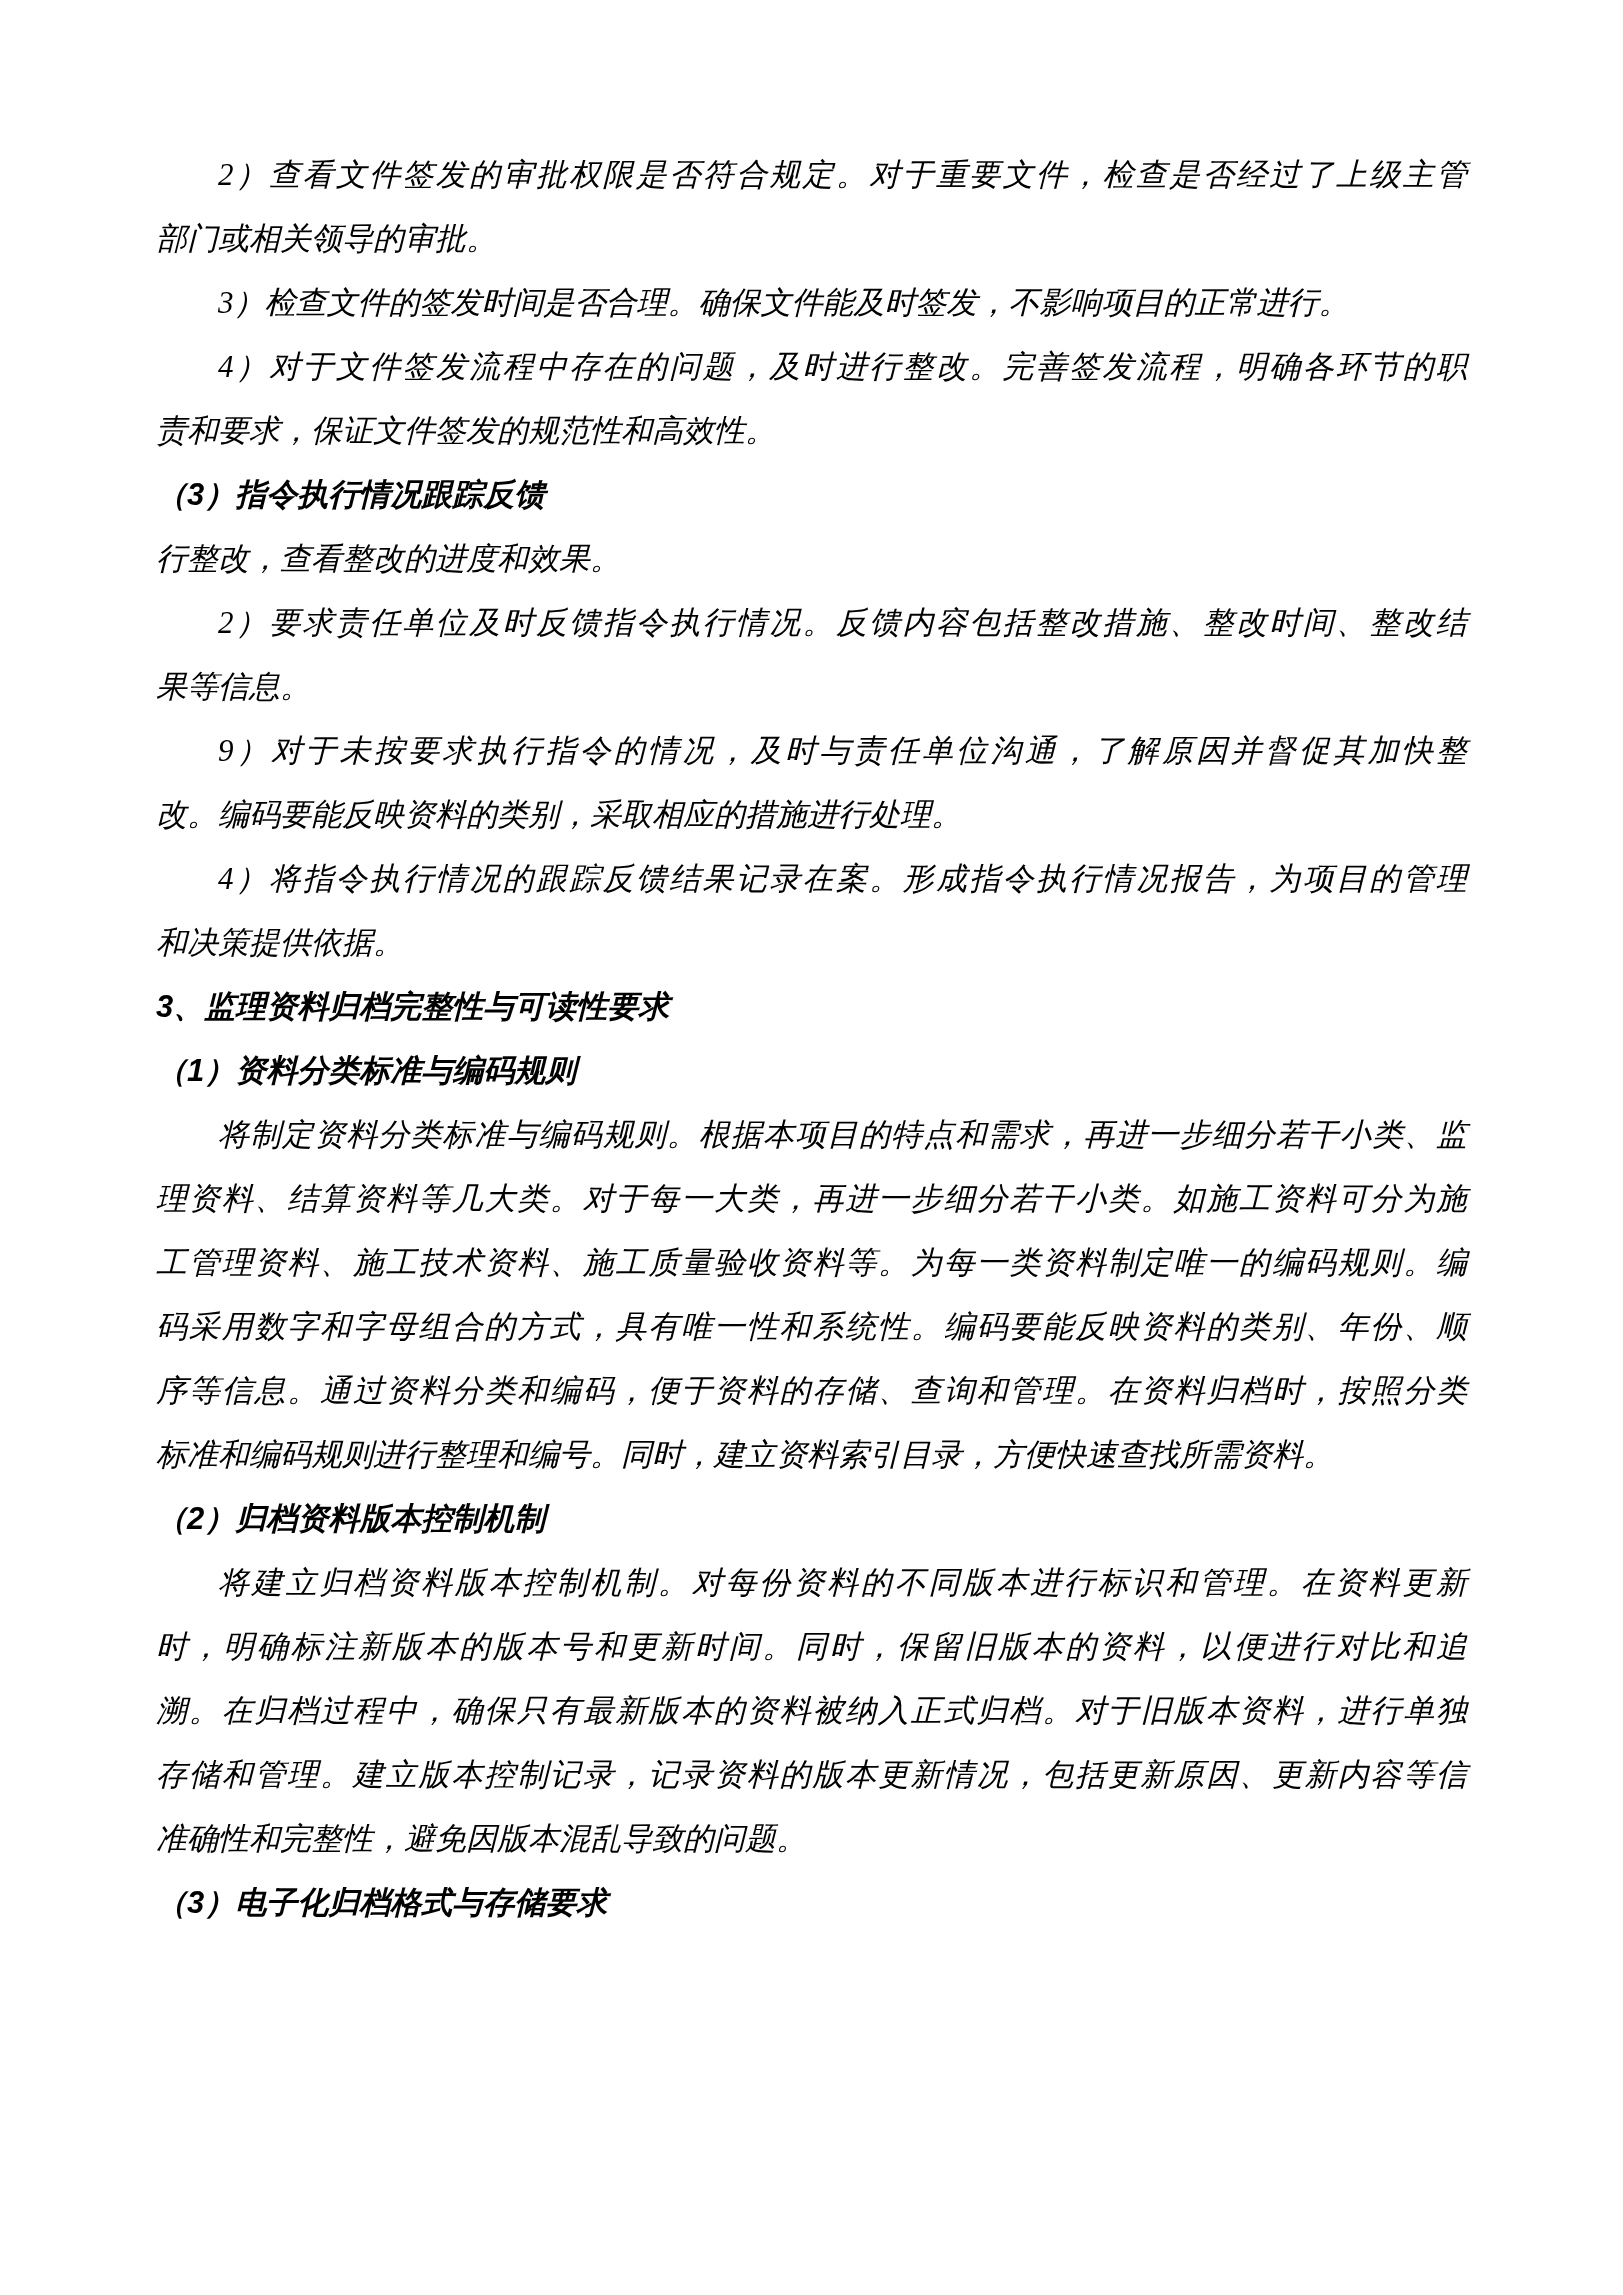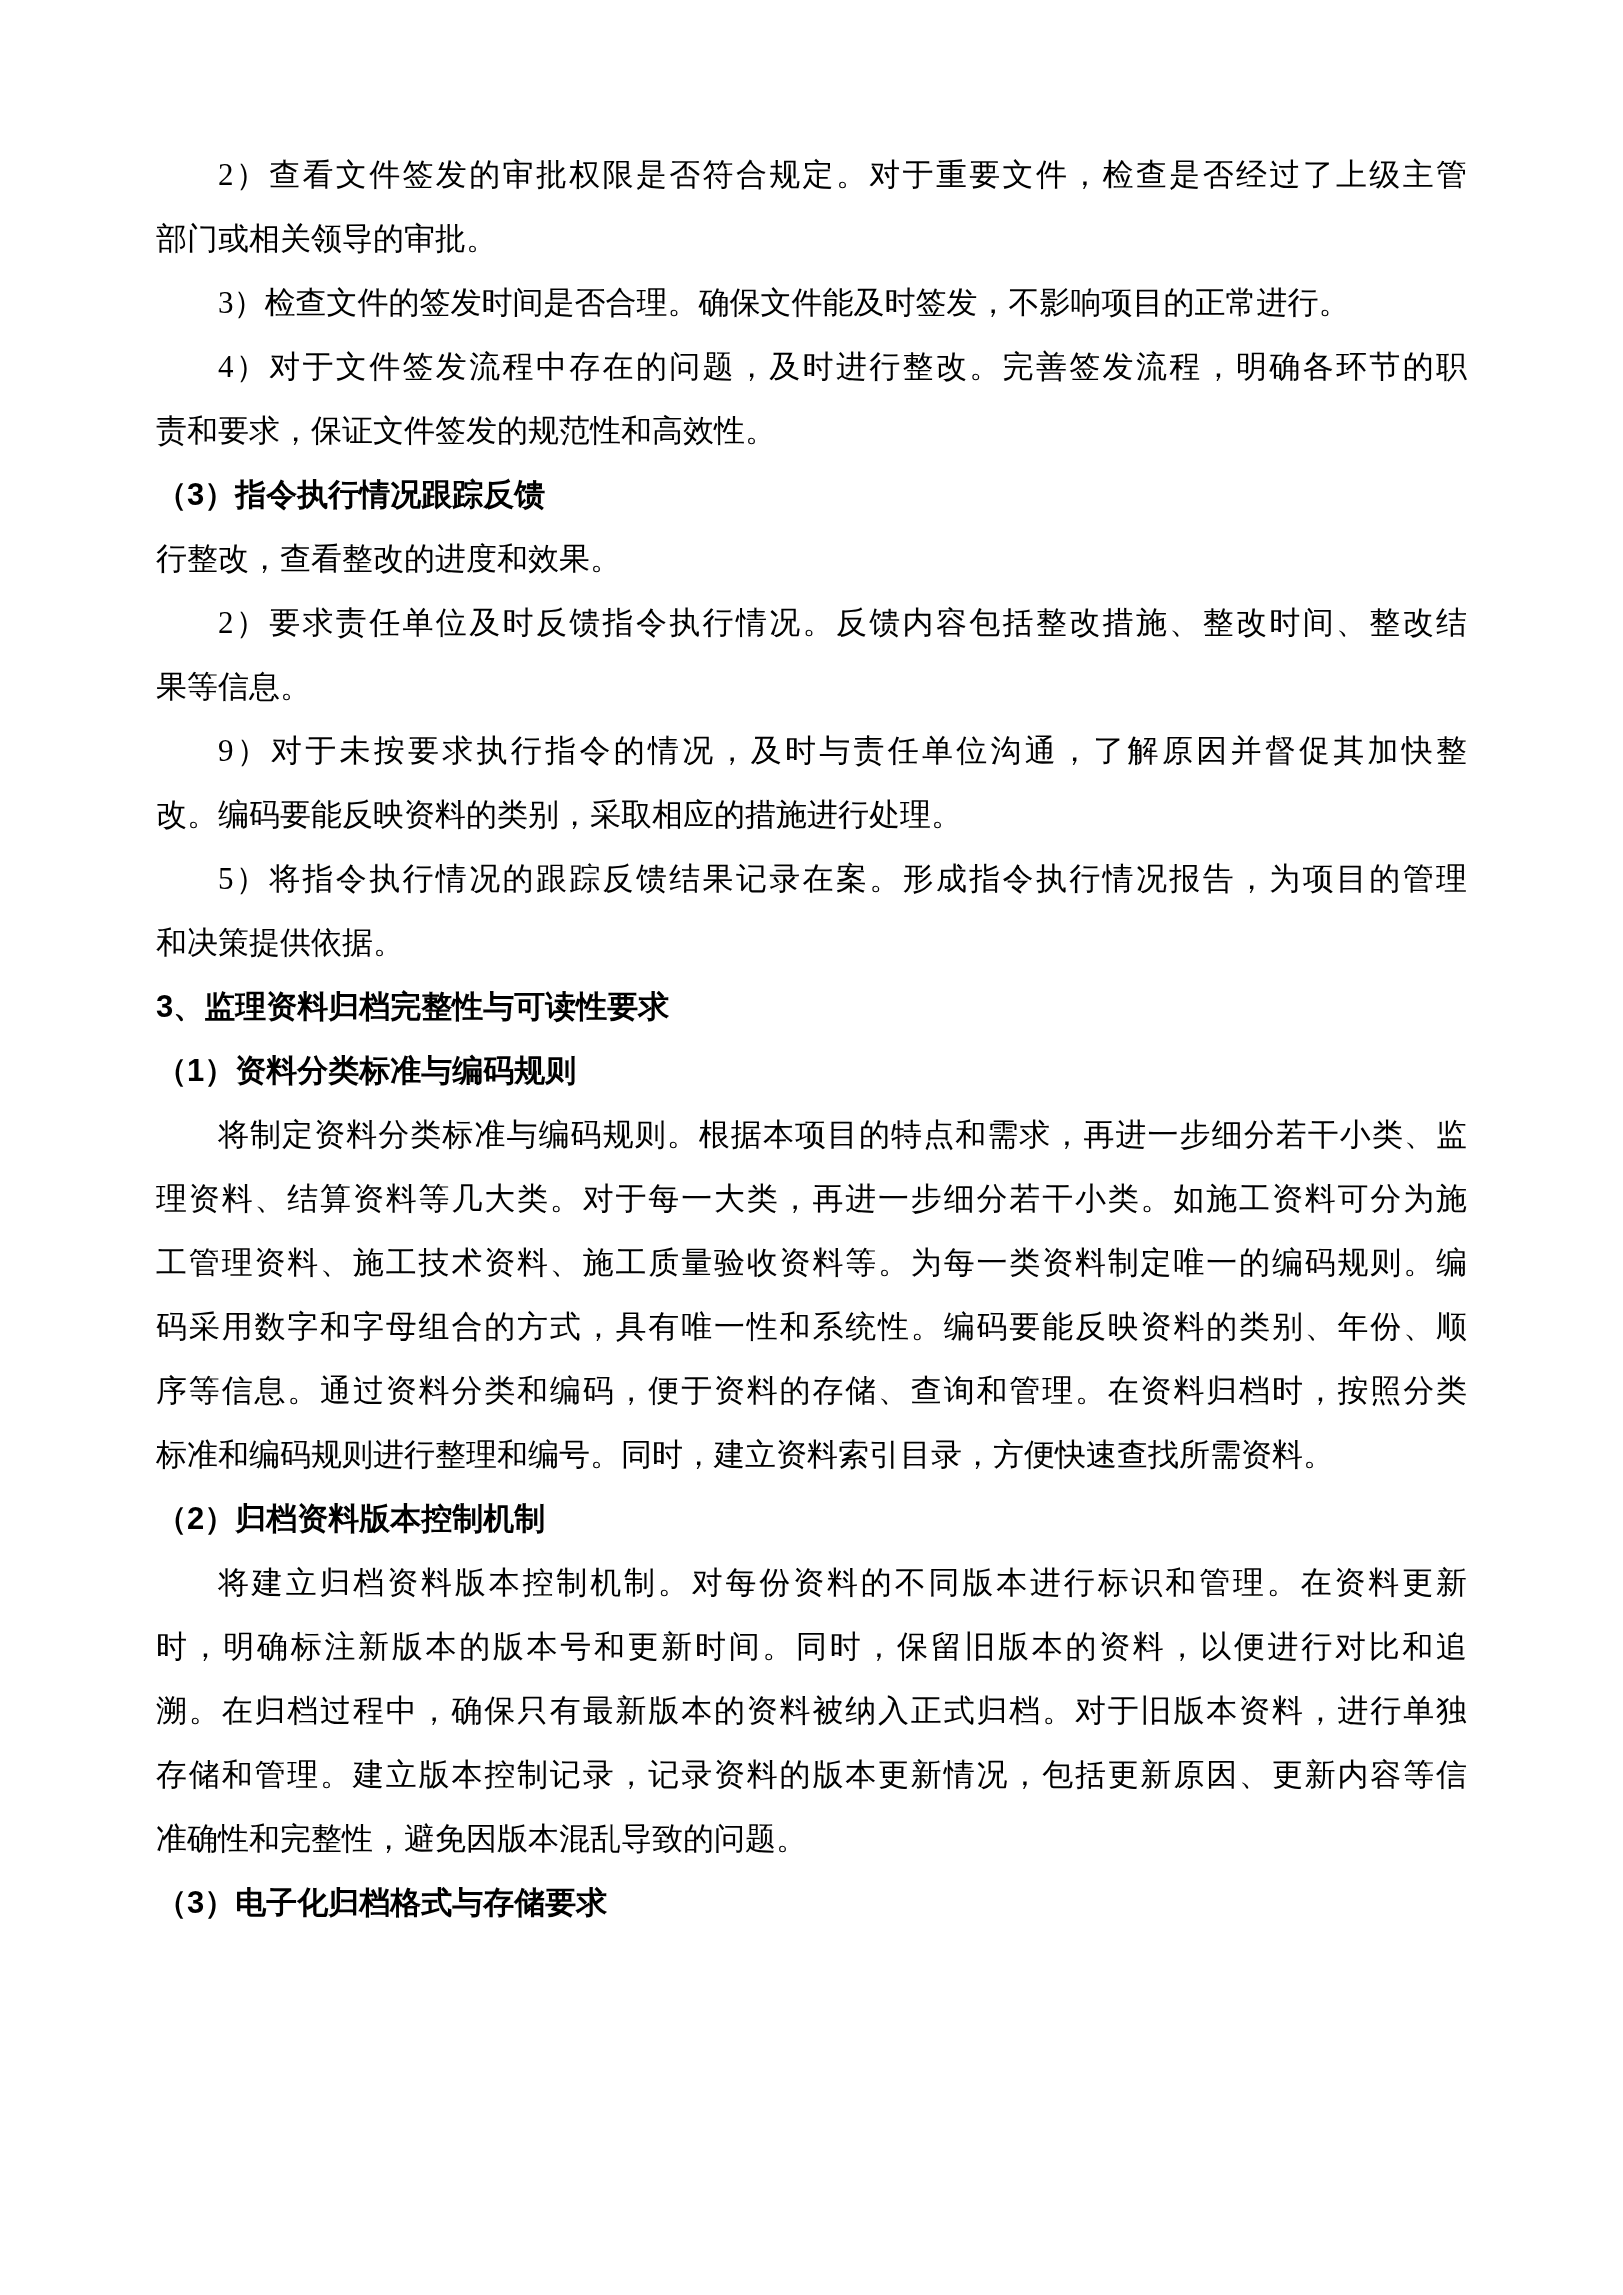--- a/index.html
+++ b/index.html
@@ -30,20 +30,21 @@
     font-weight: bold;
     white-space: nowrap;
   }
   .line {
     display: block;
     height: 64px;
     white-space: nowrap;
     overflow: visible;
     text-align: justify;
     text-align-last: justify;
+    font-style: italic;
   }
   .line.last {
     text-align-last: left;
   }
   .line.indent {
     padding-left: 62px;
   }
 </style>
 </head>
 <body>
@@ -74,21 +75,21 @@
     <span class="line indent">2）要求责任单位及时反馈指令执行情况。反馈内容包括整改措施、整改时间、整改结</span>
     <span class="line last">果等信息。</span>
   </div>
 
   <div class="para-block">
     <span class="line indent">9）对于未按要求执行指令的情况，及时与责任单位沟通，了解原因并督促其加快整</span>
     <span class="line last">改。编码要能反映资料的类别，采取相应的措施进行处理。</span>
   </div>
 
   <div class="para-block">
-    <span class="line indent">5）将指令执行情况的跟踪反馈结果记录在案。形成指令执行情况报告，为项目的管理</span>
+    <span class="line indent">4）将指令执行情况的跟踪反馈结果记录在案。形成指令执行情况报告，为项目的管理</span>
     <span class="line last">和决策提供依据。</span>
   </div>
 
   <div class="heading line last">3、监理资料归档完整性与可读性要求</div>
 
   <div class="heading line last">（1）资料分类标准与编码规则</div>
 
   <div class="para-block">
     <span class="line indent">将制定资料分类标准与编码规则。根据本项目的特点和需求，再进一步细分若干小类、监</span>
     <span class="line">理资料、结算资料等几大类。对于每一大类，再进一步细分若干小类。如施工资料可分为施</span>

